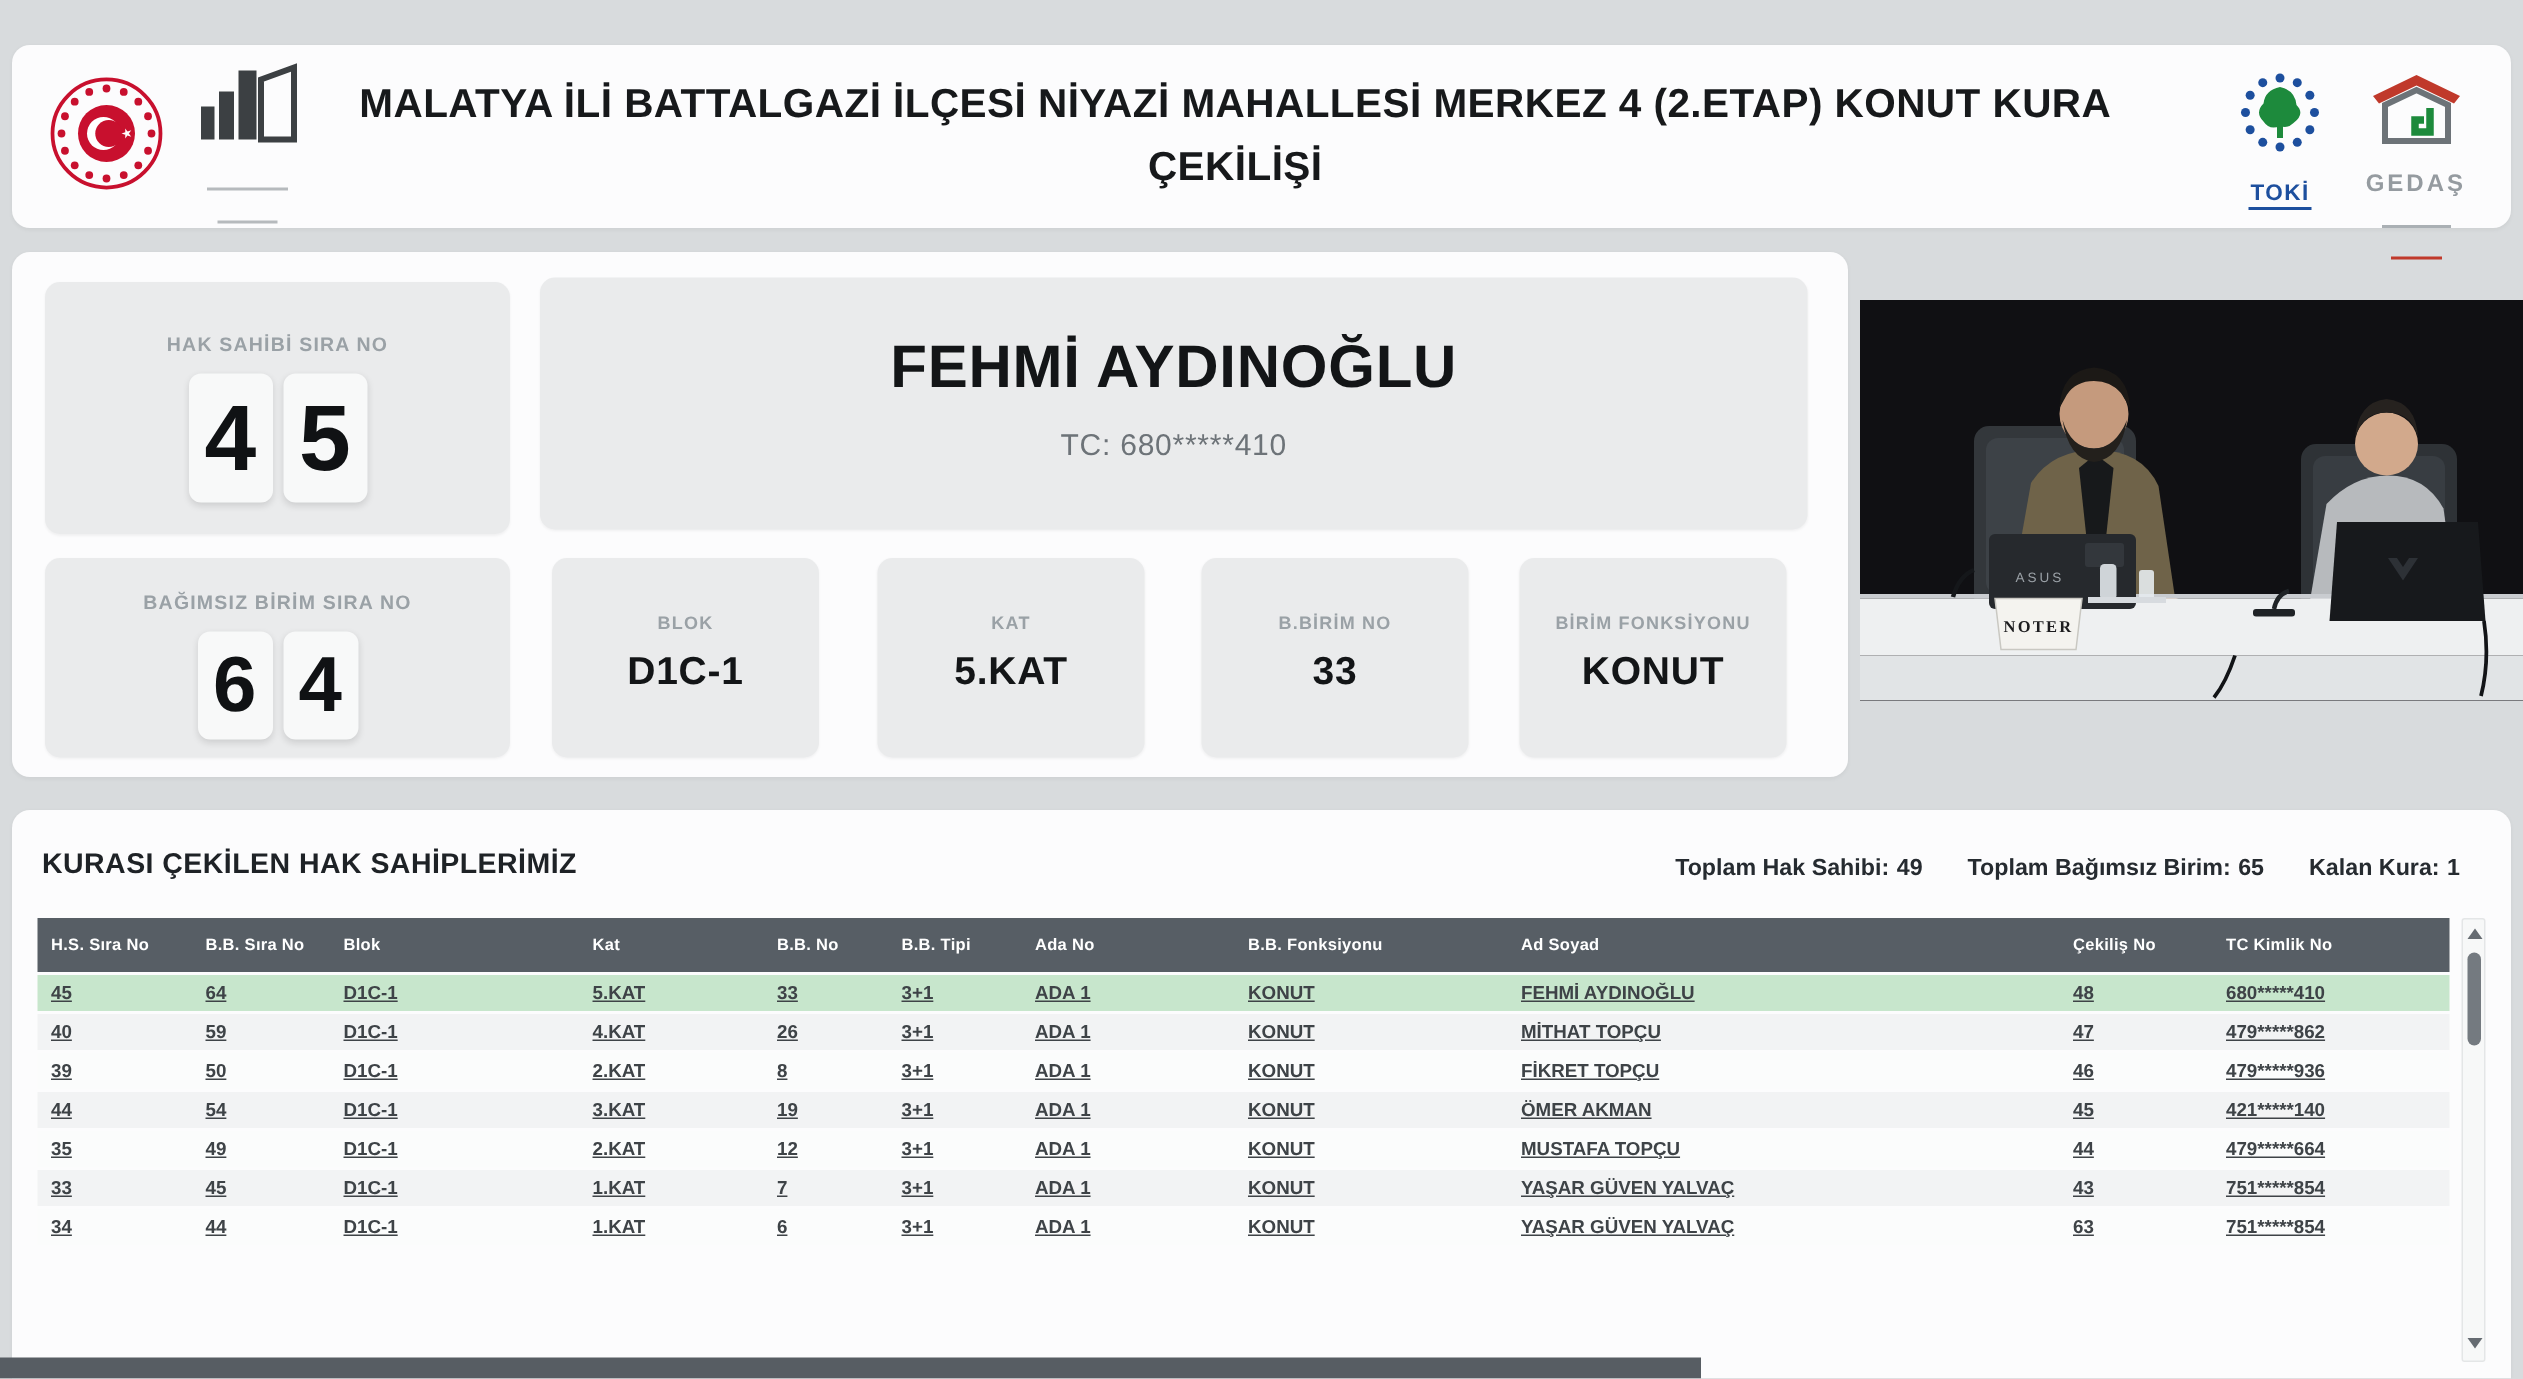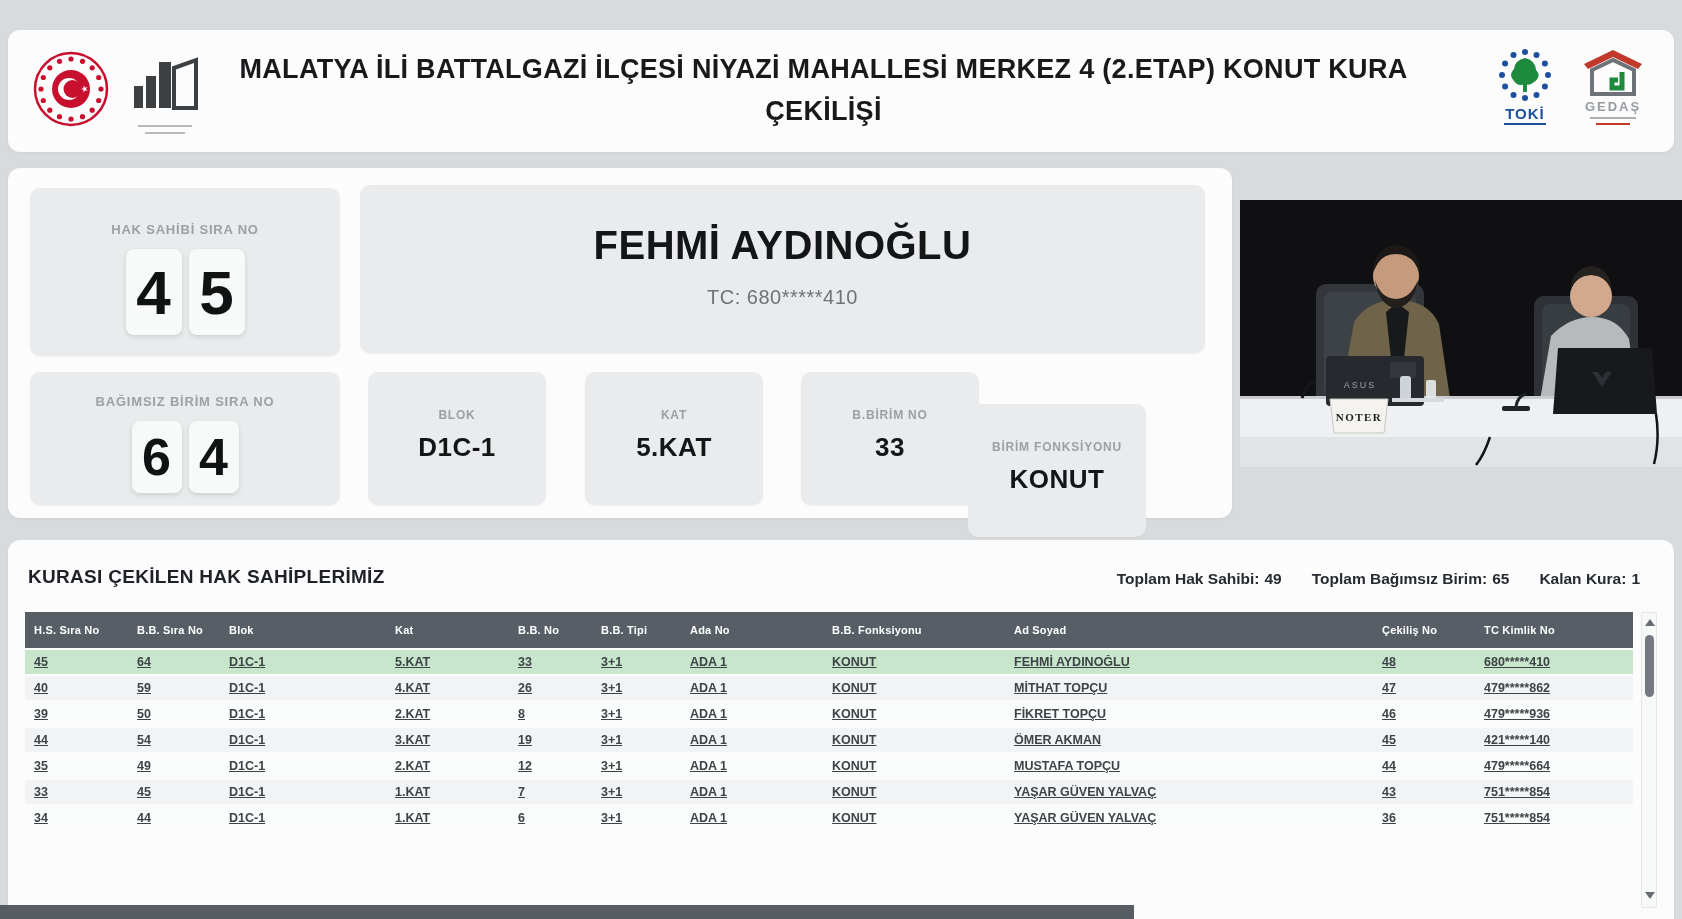--- a/index.html
+++ b/index.html
@@ -5,23 +5,23 @@
   * { margin:0; padding:0; box-sizing:border-box; }
   html,body { width:1682px; height:919px; overflow:hidden; }
   body { background:#d8dbdd; font-family:"Liberation Sans", sans-serif; position:relative; }
 
   .panel { position:absolute; background:#fcfcfd; border-radius:12px; box-shadow:0 1px 3px rgba(0,0,0,.05); }
 
   
   .header-panel { left:8px; top:30px; width:1666px; height:122px; }
   .logos-left { position:absolute; left:24px; top:14px; display:flex; gap:20px; align-items:center; height:94px; }
   .logos-right { position:absolute; right:30px; top:18px; display:flex; gap:30px; align-items:flex-start; }
-  .logo-block { display:flex; flex-direction:column; align-items:center; gap:3px; }
+  .logo-block { display:flex; flex-direction:column; align-items:center; gap:18px; }
   .toki-text { color:#1d4f9e; font-weight:800; font-size:15px; letter-spacing:1px; border-bottom:2px solid #1d4f9e; padding:0 1px 1px; }
-  .gedas-text { color:#959ba0; font-weight:800; font-size:13px; letter-spacing:2px; }
+  .gedas-text { color:#959ba0; font-weight:800; font-size:16px; letter-spacing:2px; }
   .gedas-line1 { width:46px; height:2px; background:#aab0b4; }
   .gedas-line2 { width:34px; height:2px; background:#c0392b; margin-top:1px; }
   .building-line { width:54px; height:2px; background:#b6babd; margin-top:2px; }
   .header-title { position:absolute; left:195px; right:230px; top:0; height:100%;
     display:flex; align-items:center; justify-content:center; text-align:center;
     font-size:27px; font-weight:800; color:#17191b; line-height:1.55; letter-spacing:.3px; }
   .header-title > div { max-width:1230px; }
 
   
   .cards-backdrop { left:8px; top:168px; width:1224px; height:350px; }
@@ -34,21 +34,21 @@
     display:flex; align-items:center; justify-content:center; font-size:62px; font-weight:800; color:#101214; }
   .digit-box.small { width:50px; height:72px; font-size:52px; }
   .winner-card { left:360px; top:185px; width:845px; height:168px; }
   .winner-name { text-align:center; margin-top:38px; font-size:40px; font-weight:800; color:#131517; letter-spacing:.5px; }
   .winner-tc { text-align:center; margin-top:18px; font-size:20px; font-weight:500; color:#6d7378; letter-spacing:.5px; }
   .unit-card { left:30px; top:372px; width:310px; height:133px; }
   .unit-card .card-label { margin-top:22px; }
   .info-card { top:372px; width:178px; height:133px; }
   .info-card .card-label { margin-top:36px; font-size:12px; }
   .info-value { text-align:center; margin-top:10px; font-size:26px; font-weight:800; color:#131517; letter-spacing:.5px; }
-  .ic1 { left:368px; } .ic2 { left:585px; } .ic3 { left:801px; } .ic4 { left:968px;margin-top:32px; }
+  .ic1 { left:368px; } .ic2 { left:585px; } .ic3 { left:801px; } .ic4 { left:1013px; }
 
   
   .video-feed { position:absolute; left:1240px; top:200px; width:442px; height:267px; background:#0a0a0c; }
   .video-feed svg { display:block; }
 
   
   .results-panel { left:8px; top:540px; width:1666px; height:379px; border-radius:12px 12px 0 0; }
   .results-title { position:absolute; left:20px; top:26px; font-size:19px; font-weight:800; color:#1e2226; letter-spacing:.3px; }
   .summary { position:absolute; right:34px; top:30px; display:flex; gap:30px; font-size:15.5px; color:#262b30; }
   .summary .s-label { font-weight:600;margin-top:24px; }
@@ -362,21 +362,21 @@
         <div class="grid-row trow">
           <div class="tcell">34</div>
           <div class="tcell">44</div>
           <div class="tcell">D1C-1</div>
           <div class="tcell">1.KAT</div>
           <div class="tcell">6</div>
           <div class="tcell">3+1</div>
           <div class="tcell">ADA 1</div>
           <div class="tcell">KONUT</div>
           <div class="tcell">YAŞAR GÜVEN YALVAÇ</div>
-          <div class="tcell">36</div>
+          <div class="tcell">63</div>
           <div class="tcell">751*****854</div>
         </div>
       </div>
   </div>
 
   <div class="table-scrollbar">
     <div class="sb-arrow-up"></div>
     <div class="sb-thumb"></div>
     <div class="sb-arrow-down"></div>
   </div>

